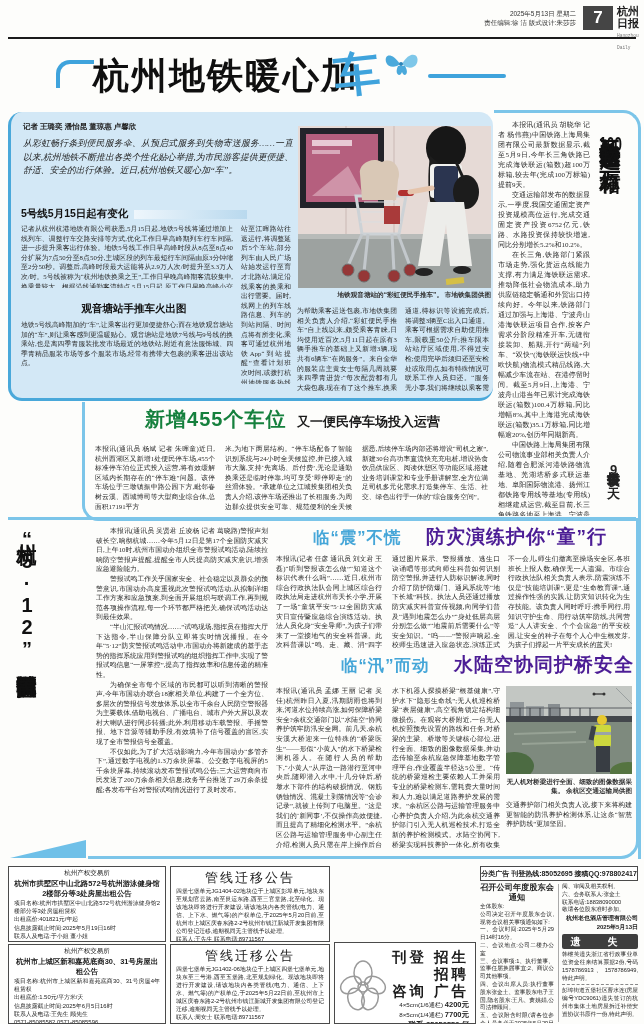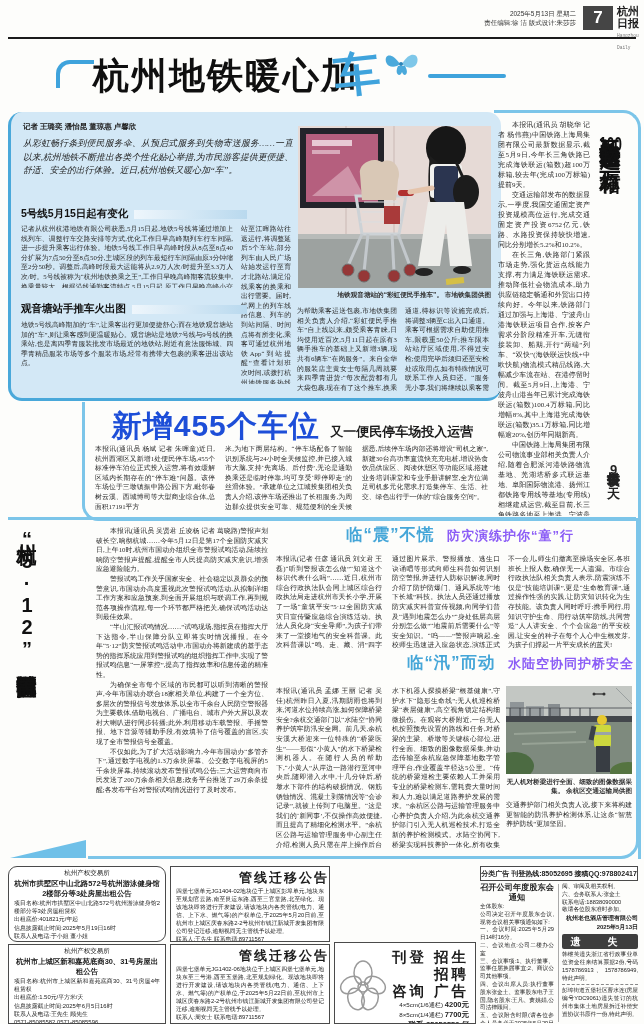--- a/index.html
+++ b/index.html
@@ -19,43 +19,43 @@
   .paper small{display:block;font-size:4.5px;font-weight:normal;color:#777;}
   .rule{background:#1b1b1b;}
   
   .lead-title{font-size:36px;font-weight:bold;letter-spacing:2px;color:#0f0f0f;}
   .lead-che{font-size:46px;font-weight:bold;color:#3fa3dc;transform:rotate(-6deg);
             font-family:"Liberation Serif",serif;}
   .bracket{width:34px;height:24px;border-left:4px solid #3fa3dc;border-top:4px solid #3fa3dc;
            border-top-left-radius:14px;}
   .blueline{background:#3fa3dc;border-radius:2px;}
   
-  .leadbox{background:#d3e8f6;border-radius:14px;border-left:3px solid #49a8da;border-bottom:3px solid #49a8da;padding-left:8px;}
+  .leadbox{background:#d3e8f6;border-radius:14px;border-left:3px solid #49a8da;border-bottom:3px solid #49a8da;}
   .byline{font-size:7.5px;font-weight:bold;color:#222;}
   .intro{font-family:"Liberation Serif",serif;font-size:8.8px;line-height:13.5px;text-align:justify;color:#222;}
   .subhead{font-size:10.5px;font-weight:bold;color:#111;display:flex;align-items:center;}
   .subhead .bar{flex:1;height:9px;margin-left:6px;background:linear-gradient(90deg,#eef6fc,#b9d9ee);}
   .caption{font-size:6.6px;font-weight:bold;color:#333;text-align:right;}
   
   .vtitle{writing-mode:vertical-rl;text-orientation:upright;font-weight:bold;color:#111;}
   .tcy{text-combine-upright:all;}
   .railbody p{margin:0;text-indent:14px;}
   
-  .parkhead-main{font-size:30px;font-weight:bold;color:#1d4ed8;letter-spacing:1px;}
+  .parkhead-main{font-size:20px;font-weight:bold;color:#15803d;letter-spacing:1px;}
   .parkhead-sub{font-size:13px;font-weight:bold;color:#1a1a1a;margin-left:6px;}
   .duohead-blue{color:#45a6d8;font-size:16.5px;font-weight:bold;letter-spacing:1px;}
-  .duohead-black{color:#8b5cf6;font-size:13px;font-weight:bold;letter-spacing:1px;margin-left:8px;}
+  .duohead-black{color:#4c1d95;font-size:19px;font-weight:bold;letter-spacing:1px;margin-left:20px;}
   
   .frame{border:0 solid #7cc5e9;}
   
   .adbox{border:1px solid #4a4a4a;background:#fff;overflow:hidden;}
   .ad-org{font-size:6.5px;text-align:center;color:#222;margin-top:2px;}
   .ad-title{font-size:7.4px;font-weight:bold;text-align:center;line-height:9.5px;margin:1px 4px;}
   .ad-lines{font-size:5.9px;line-height:8.2px;margin:1px 5px;color:#222;text-align:justify;}
-  .notice-title{font-size:13px;font-weight:bold;text-align:right;letter-spacing:2px;margin-top:2px;}
+  .notice-title{font-size:13px;font-weight:normal;text-align:center;letter-spacing:2px;margin-top:2px;}
   .notice-body{font-size:5.8px;line-height:7.9px;text-align:justify;margin:1px 5px;color:#222;}
   .notice-sign{font-size:5.9px;text-align:right;margin:0 5px;font-weight:bold;}
   .strip{border:1px solid #4a4a4a;font-size:7px;font-weight:bold;display:flex;align-items:center;
          justify-content:center;background:#fff;}
   .sh-title{font-size:8.2px;font-weight:bold;text-align:center;line-height:10px;}
   .sh-body{font-size:5.7px;line-height:7.8px;text-align:justify;color:#222;}
   .lostbox{background:#3e3e3e;color:#fff;font-size:10px;font-weight:bold;letter-spacing:12px;
            display:flex;align-items:center;justify-content:center;border-radius:2px;}
   .lost-item{font-size:5.7px;line-height:7.8px;text-align:justify;color:#222;}
   .dashed{border-top:1px dashed #888;}
@@ -133,21 +133,21 @@
     </svg>
     <div class="abs caption" style="left:150px;top:179px;width:330px;">地铁观音塘站的“彩虹便民手推车”。 市地铁集团供图</div>
 
     <div class="abs subhead" style="left:10px;top:95px;width:226px;">
       <span>5号线5月15日起有变化</span>
         <span class="bar"></span>
     </div>
     <div class="abs bodytxt" style="left:10px;top:112px;width:212px;height:64px;">记者从杭州杭港地铁有限公司获悉,5月15日起,地铁5号线将通过增加上线列车、调整行车交路安排等方式,优化工作日早高峰期列车行车间隔,进一步提升乘客出行体验。地铁5号线工作日早高峰时段从8点至8点40分扩展为7点50分至8点50分,主城区段的列车最短行车间隔由原3分钟缩至2分50秒。调整后,高峰时段最大运能将从2.9万人次/时提升至3.3万人次/时。5号线被称为“杭州地铁换乘之王”,工作日早晚高峰期客流较集中,换乘量较大。根据沿线通勤客流特点,5月15日起,原工作日早晚高峰小交路区段由善村</div>
     <div class="abs bodytxt" style="left:230px;top:112px;width:50px;height:160px;">站至江晖路站往返运行,将调整延后5个车站,部分列车由人民广场站始发运行至育才北路站,满足沿线乘客的换乘和出行需要。届时,线网上的列车线路信息、列车的到站间隔、时间点将有所变化,乘客可通过杭州地铁App“到站提醒”查看计划班次时间,或拨打杭州地铁服务热线0571—96400,合理安排候车时间。如遇问题,乘客可随时向站内工作人员咨询或寻求帮助。</div>
 
-    <div class="abs subhead" style="left:10px;top:190px;width:226px;">
+    <div class="abs subhead" style="left:10px;top:190px;width:226px;flex-direction:column;">
       <span>观音塘站手推车火出图</span>
         <span class="bar"></span>
     </div>
     <div class="abs bodytxt" style="left:10px;top:208px;width:212px;height:72px;">地铁5号线高峰期加的“车”,让乘客出行更加便捷舒心;而在地铁观音塘站加的“车”,则让乘客感到更温暖贴心。观音塘站是地铁7号线与9号线的换乘站,也是离四季青服装批发市场最近的地铁站,附近有意法服饰城、四季青精品服装市场等多个服装市场,经常有携带大包裹的乘客进出该站点。</div>
     <div class="abs bodytxt" style="left:286px;top:194px;width:100px;height:86px;">为帮助乘客运送包裹,市地铁集团相关负责人介绍,“彩虹便民手推车”自上线以来,颇受乘客青睐,日均使用近百次,5月11日起在原有3辆手推车的基础上又新增3辆,现共有6辆车“在岗服务”。来自金华的服装店主黄女士每隔几周就要来四季青进货:“每次配货都有几大袋包裹,现在有了这个推车,换乘服务真是太贴心了!”目前,6辆手推车集中配置于观音塘站B2出入口</div>
     <div class="abs bodytxt" style="left:394px;top:194px;width:84px;height:86px;">通道,待标识等设施完成后,将调整3辆至C出入口通道。乘客可根据需求自助使用推车,限载重50公斤;推车限本站站厅区域使用,不得过安检;使用完毕后须归还至安检处或取用点,如有特殊情况可联系工作人员归还。“服务无小事,我们将继续以乘客需求为导向,用细节雕琢每一次出行体验,为乘客提供更便捷、暖心的服务。”市地铁集团相关负责人表示。</div>
   </div>
 
   <div class="abs frame" style="left:494px;top:110px;width:144px;height:746px;border-top-width:3px;border-right-width:3px;border-top-right-radius:18px;"></div>
   <div class="abs bodytxt railbody" style="left:498px;top:120px;width:92px;height:396px;font-size:7px;line-height:10px;">
@@ -231,21 +231,21 @@
     </g>
     <circle cx="96" cy="34" r="5" fill="#e7c92f"></circle>
     <rect x="88" y="39" width="17" height="22" rx="2" fill="#ccd83e"></rect>
     <rect x="88" y="46" width="17" height="3" fill="#9aa4a8"></rect>
     <rect x="84" y="40" width="5" height="14" fill="#3c4248" transform="rotate(12 86 47)"></rect>
     <rect x="90" y="60" width="14" height="26" fill="#383d43"></rect>
   </svg>
   <div class="abs caption" style="left:500px;top:778px;width:132px;line-height:8.5px;">无人机对桥梁进行全面、细致的图像数据采集。 余杭区交通运输局供图</div>
   <div class="abs bodytxt" style="left:506px;top:800px;width:126px;height:52px;">交通养护部门相关负责人说,接下来将构建更智能的防汛养护检测体系,让这条“智慧养护防线”更加坚固。</div>
 
-  <div class="abs adbox" style="left:8px;top:866px;width:156px;height:74px;border-radius:9px;">
+  <div class="abs adbox" style="left:8px;top:866px;width:156px;height:74px;">
     <div class="ad-org">杭州产权交易所</div>
     <div class="ad-title">杭州市拱墅区中山北路572号杭州游泳健身馆2楼部分等3处房屋出租公告</div>
     <div class="ad-lines prelines">项目名称:杭州市拱墅区中山北路572号杭州游泳健身馆2楼部分等3处房屋租赁权
 出租底价:401821元/年起
 信息披露截止时间:2025年5月19日16时
 联系人及电话:于小姐 董小姐
 0571-85085358 0571-85085367
 (项目详情登录杭州产权交易所网站www.hzaee.com查阅)</div>
   </div>
   <div class="abs adbox" style="left:8px;top:944px;width:156px;height:78px;">

